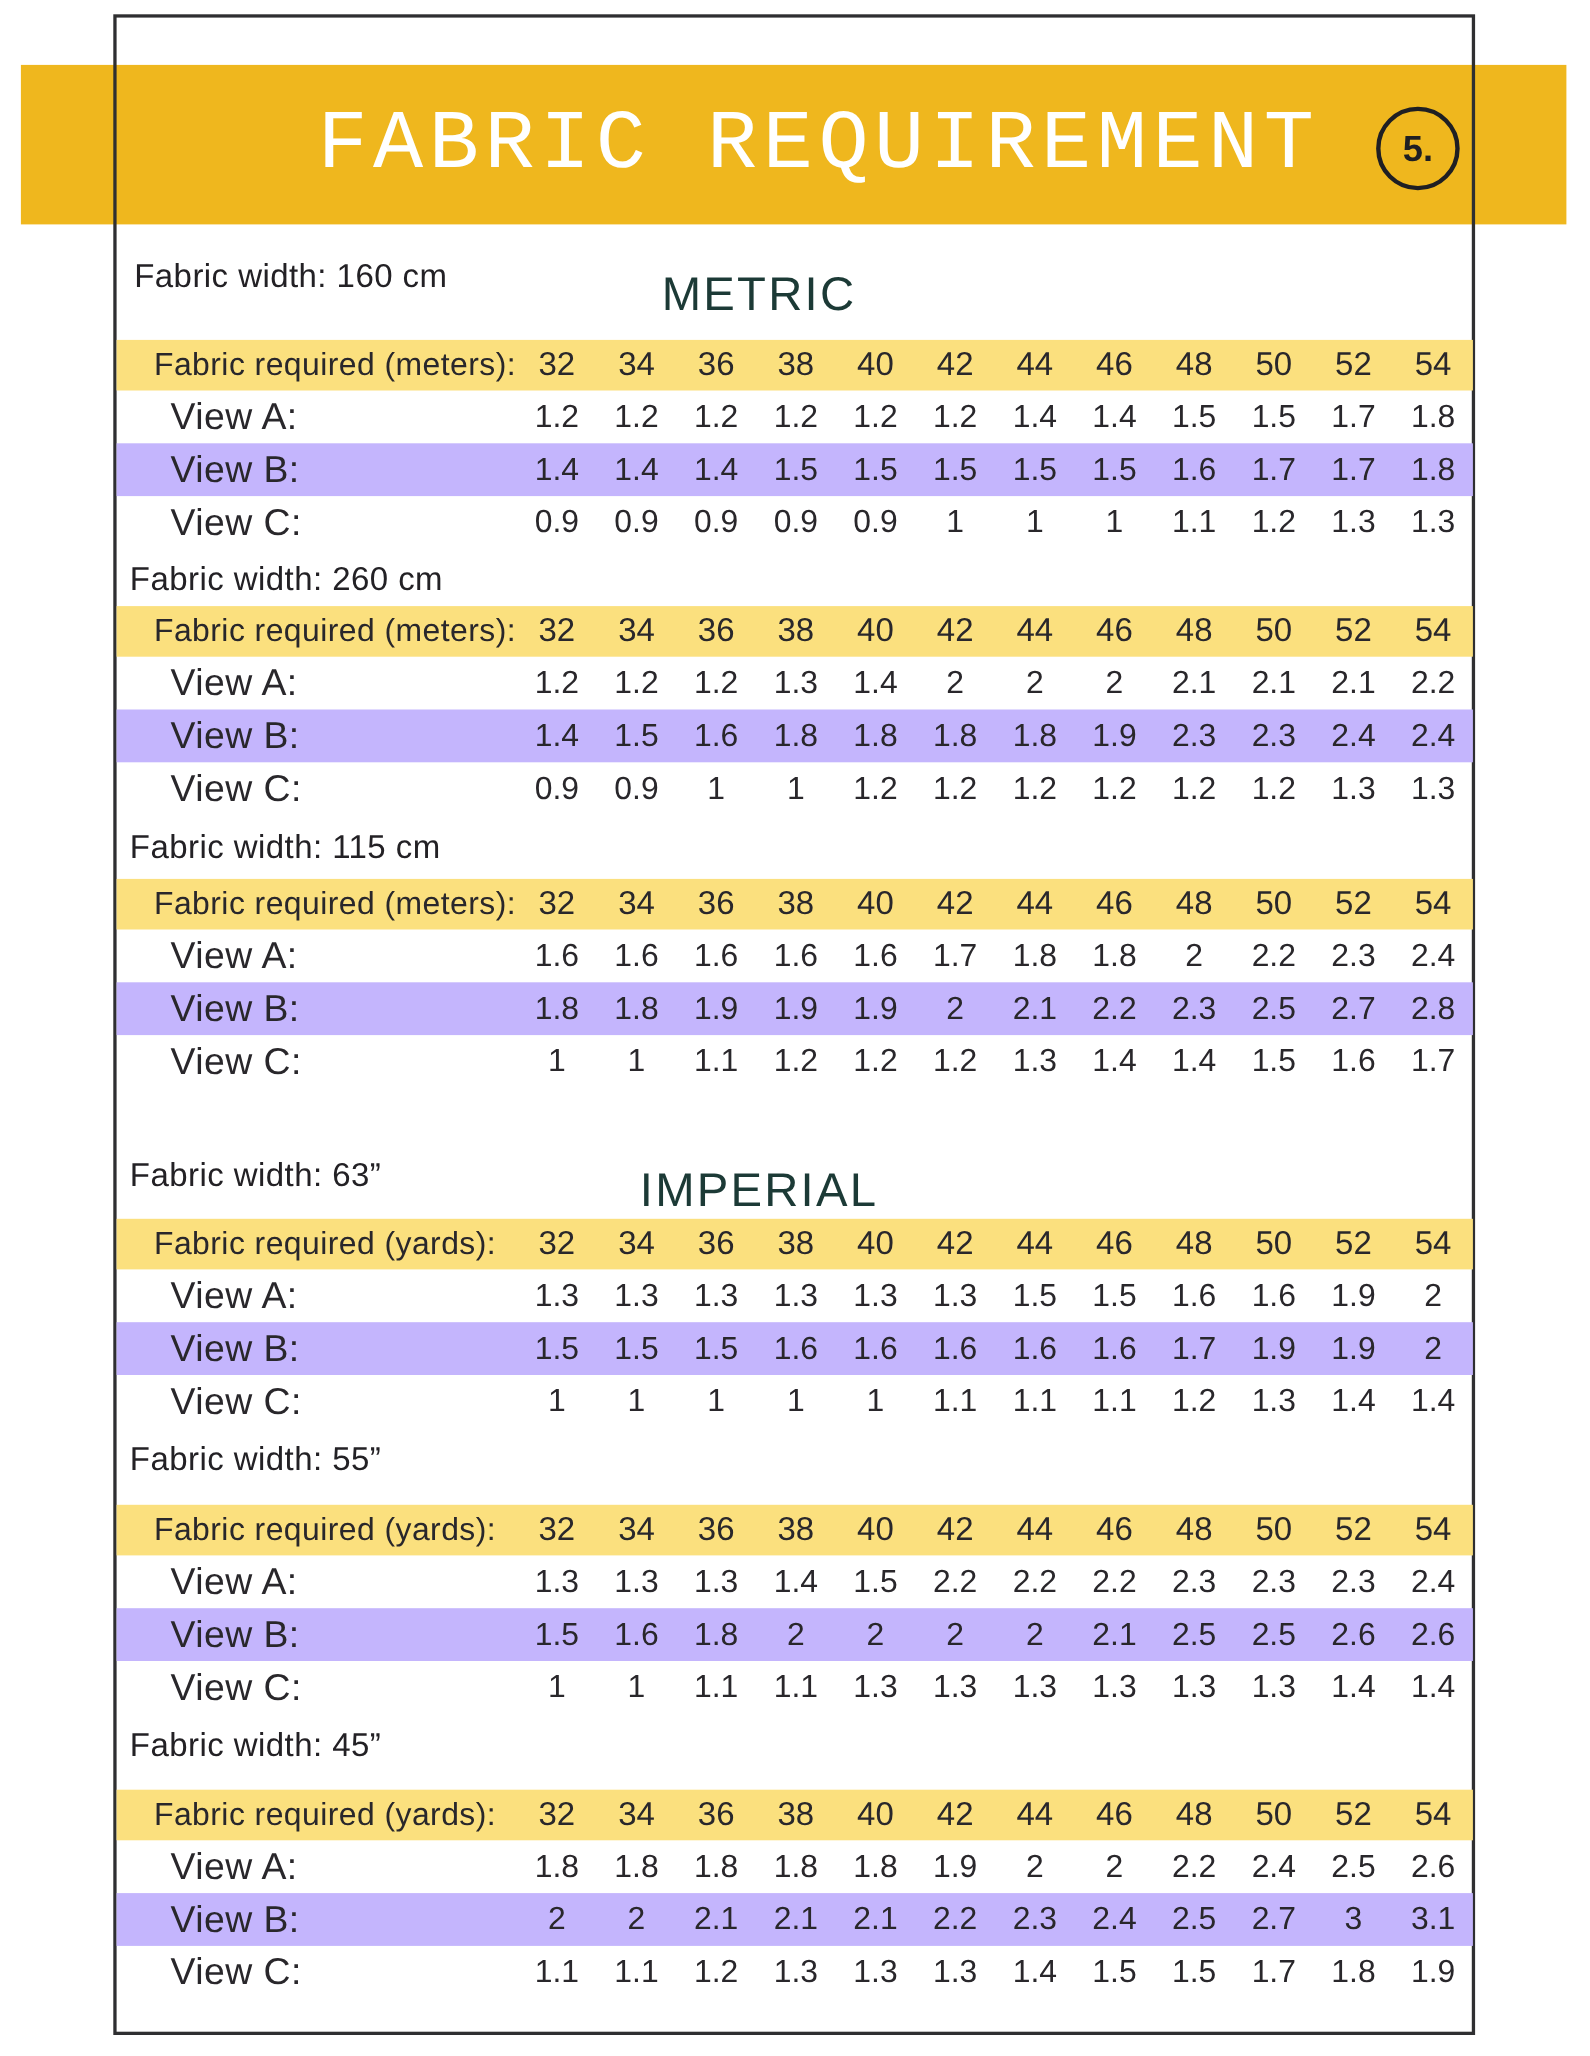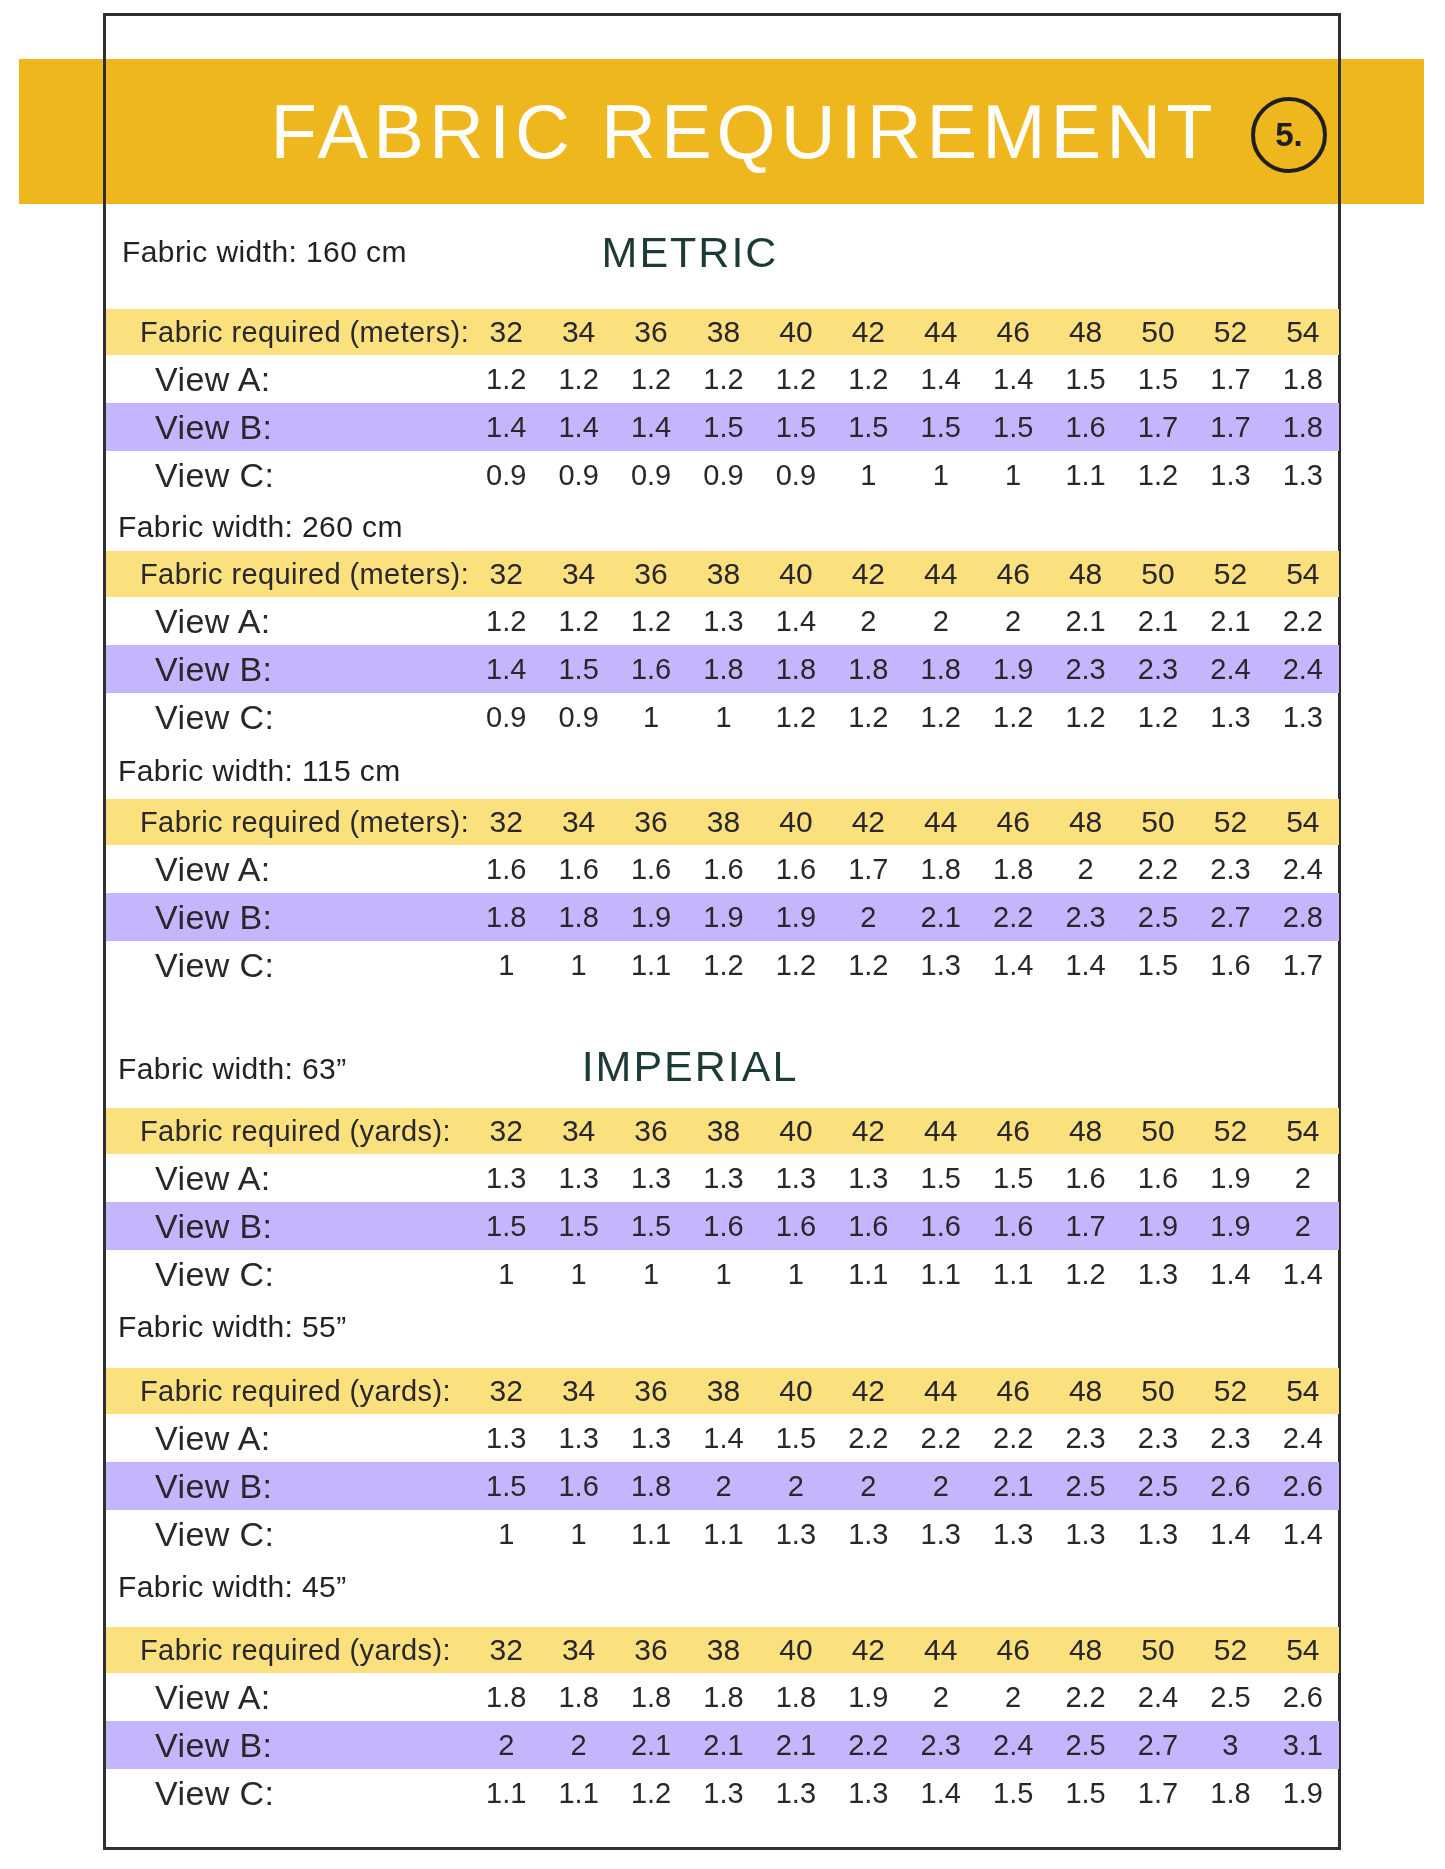--- a/index.html
+++ b/index.html
@@ -35,20 +35,21 @@
     left: 19px; top: 59px;
     width: 1405px; height: 145px;
     display: flex; align-items: center; justify-content: center;
     padding-left: 45px; box-sizing: border-box;
     font-size: 76px;
     font-weight: 300;
     letter-spacing: 5px;
     color: #ffffff;
     z-index: 3;
     white-space: nowrap;
+    font-family: Liberation Mono, monospace;
   }
   .page-num-circle {
     position: absolute;
     left: 1251px; top: 97px;
     width: 68px; height: 68px;
     border: 4px solid #1F1F23;
     border-radius: 50%;
     display: flex; align-items: center; justify-content: center;
     font-size: 33px; font-weight: bold; color: #1F1F23;
     z-index: 4;
@@ -63,20 +64,21 @@
   }
   .sec-heading {
     position: absolute;
     left: 384px; width: 400px;
     text-align: center;
     font-size: 43px;
     font-weight: 300;
     letter-spacing: 2px;
     color: #1C3A36;
     white-space: nowrap;
+    margin-top: 16px;
   }
   .metric-heading { top: 228px; }
   .imperial-heading { top: 1042px; }
   .fw-label {
     position: absolute;
     left: 12px;
     font-size: 30px;
     line-height: 34px;
     letter-spacing: 0.4px;
     color: #232125;

